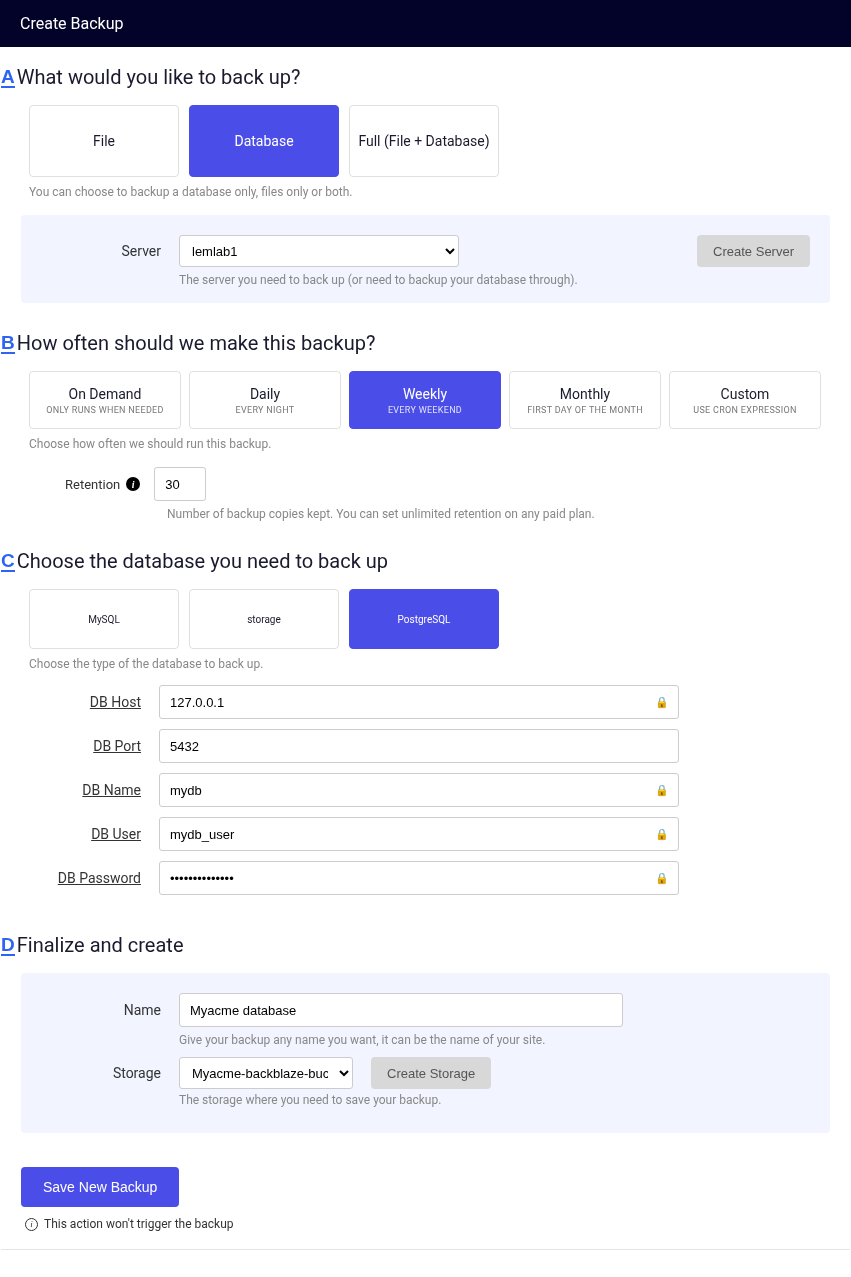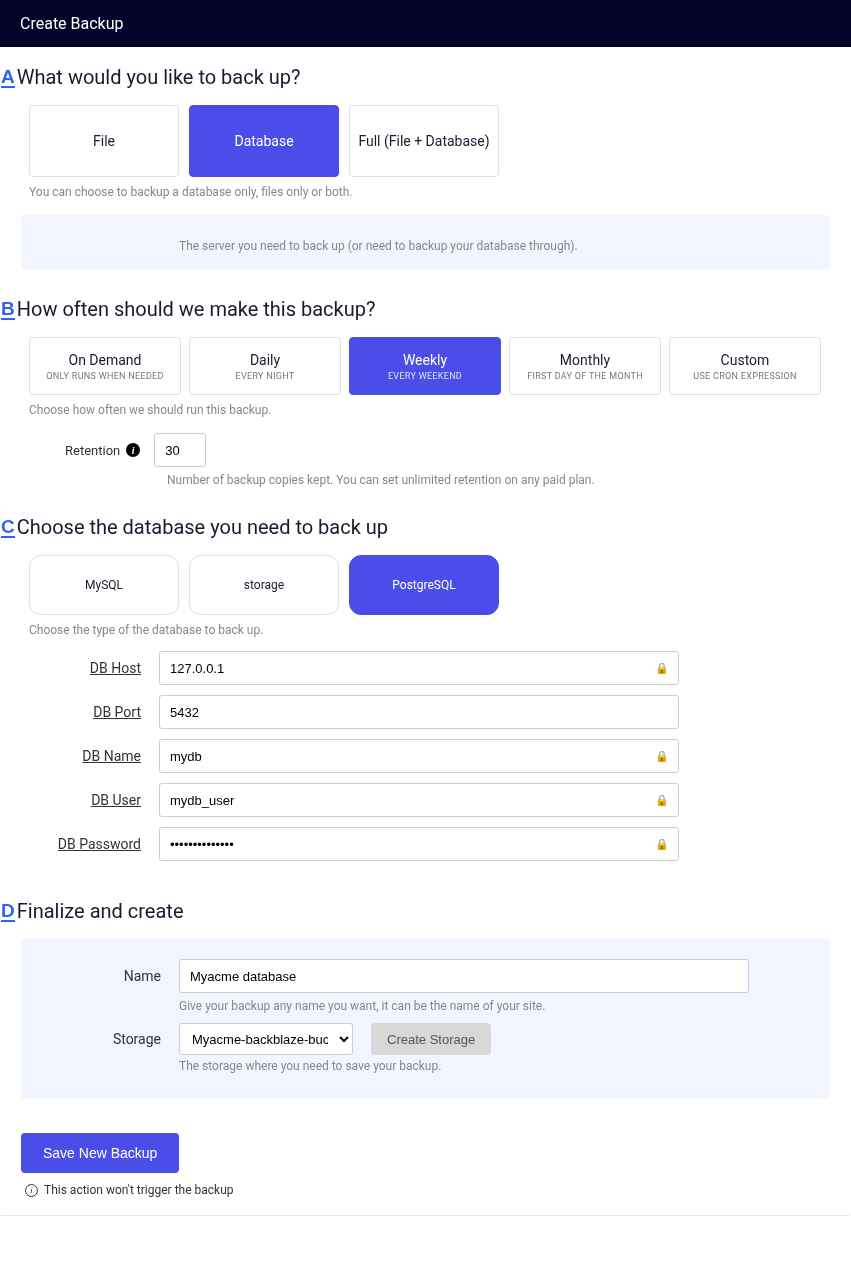--- a/index.html
+++ b/index.html
@@ -27,32 +27,32 @@
 .freq-card.selected { background: #4a4de7; color: #fff; border-color: #4a4de7; }
 .freq-card .title { font-size: 14px; }
 .freq-card .sub { font-size: 9px; text-transform: uppercase; margin-top: 3px; color: #777; letter-spacing: 0.3px; }
 .freq-card.selected .sub { color: #e0e0ff; }
 .retention-row { display: flex; align-items: center; gap: 14px; margin: 16px 0 0 64px; }
 .retention-label { font-size: 13px; color: #333; display: flex; align-items: center; gap: 6px; }
 .info-icon { width: 14px; height: 14px; border-radius: 50%; background: #000; color: #fff; display: inline-flex; align-items: center; justify-content: center; font-size: 10px; font-weight: bold; font-style: italic; font-family: Georgia, serif; }
 .retention-input { width: 52px; border: 1px solid #ccc; height: 32px; padding: 0 10px; border-radius: 3px; font-size: 13px; }
 .retention-hint { font-size: 12px; color: #888; margin: 6px 0 0 166px; }
 .db-row { display: flex; gap: 10px; margin-left: 28px; }
-.db-card { border: 1px solid #e0e0e0; border-radius: 12px; width: 150px; min-height: 60px; display: flex; align-items: center; justify-content: center; cursor: pointer; background: #fff; font-size: 12px; }
+.db-card { border: 1px solid #e0e0e0; border-radius: 4px; width: 150px; min-height: 60px; display: flex; align-items: center; justify-content: center; cursor: pointer; background: #fff; font-size: 10px; }
 .db-card.selected { background: #4a4de7; color: #fff; border-color: #4a4de7; }
 .db-fields { margin: 14px 0 0 0; }
 .db-field-row { display: flex; align-items: center; gap: 18px; margin-bottom: 10px; }
 .db-field-row .form-label { width: 140px; text-decoration: underline; }
 .input-wrap { position: relative; width: 520px; }
 .input-wrap input { width: 100%; }
 .lock-icon { position: absolute; right: 10px; top: 50%; transform: translateY(-50%); font-size: 11px; color: #333; }
 .finalize-block { background: #f2f5ff; padding: 20px 20px 16px 20px; border-radius: 4px; margin: 0 20px 0 20px; }
 .finalize-row { display: flex; align-items: center; gap: 18px; margin-bottom: 6px; }
 .finalize-label { width: 120px; text-align: right; font-size: 14px; color: #333; }
-.finalize-input { width: 570px; border: 1px solid #ccc; height: 34px; padding: 0 10px; border-radius: 3px; font-size: 13px; }
+.finalize-input { width: 444px; border: 1px solid #ccc; height: 34px; padding: 0 10px; border-radius: 3px; font-size: 13px; }
 .finalize-hint { font-size: 12px; color: #888; margin: 4px 0 10px 138px; }
 .storage-row { display: flex; align-items: center; gap: 18px; }
 .storage-select { width: 174px; }
 .btn-primary { background: #4a4de7; color: #fff; border: none; border-radius: 4px; height: 40px; padding: 0 22px; font-size: 14px; cursor: pointer; margin: 24px 0 0 20px; }
 .footer-note { display: flex; align-items: center; gap: 6px; font-size: 12px; color: #333; margin: 10px 0 0 24px; }
 .circle-i { width: 13px; height: 13px; border: 1px solid #333; border-radius: 50%; display: inline-flex; align-items: center; justify-content: center; font-size: 9px; font-family: Georgia, serif; font-style: italic; }
 hr.bottom { border: none; border-top: 1px solid #e5e5e5; margin-top: 18px; }
 </style>
 </head>
 <body>
@@ -76,20 +76,28 @@
       <div class="option-card selected">
         <span class="title">Database</span>
       </div>
       <div class="option-card">
         <span class="title">Full (File + Database)</span>
       </div>
     </div>
     <div class="hint">You can choose to backup a database only, files only or both.</div>
 
     <div class="form-block">
+      <div class="form-row">
+        <div class="form-label">Server</div>
+        <select style="width:280px">
+          <option>lemlab1</option>
+        </select>
+        <div style="flex:1"></div>
+        <button class="btn-grey">Create Server</button>
+      </div>
       <div class="sub-hint indent-server">The server you need to back up (or need to backup your database through).</div>
     </div>
   </div>
 
   
   <div class="section">
     <div class="section-title">
       <span class="section-letter">B</span>
       <span>How often should we make this backup?</span>
     </div>

